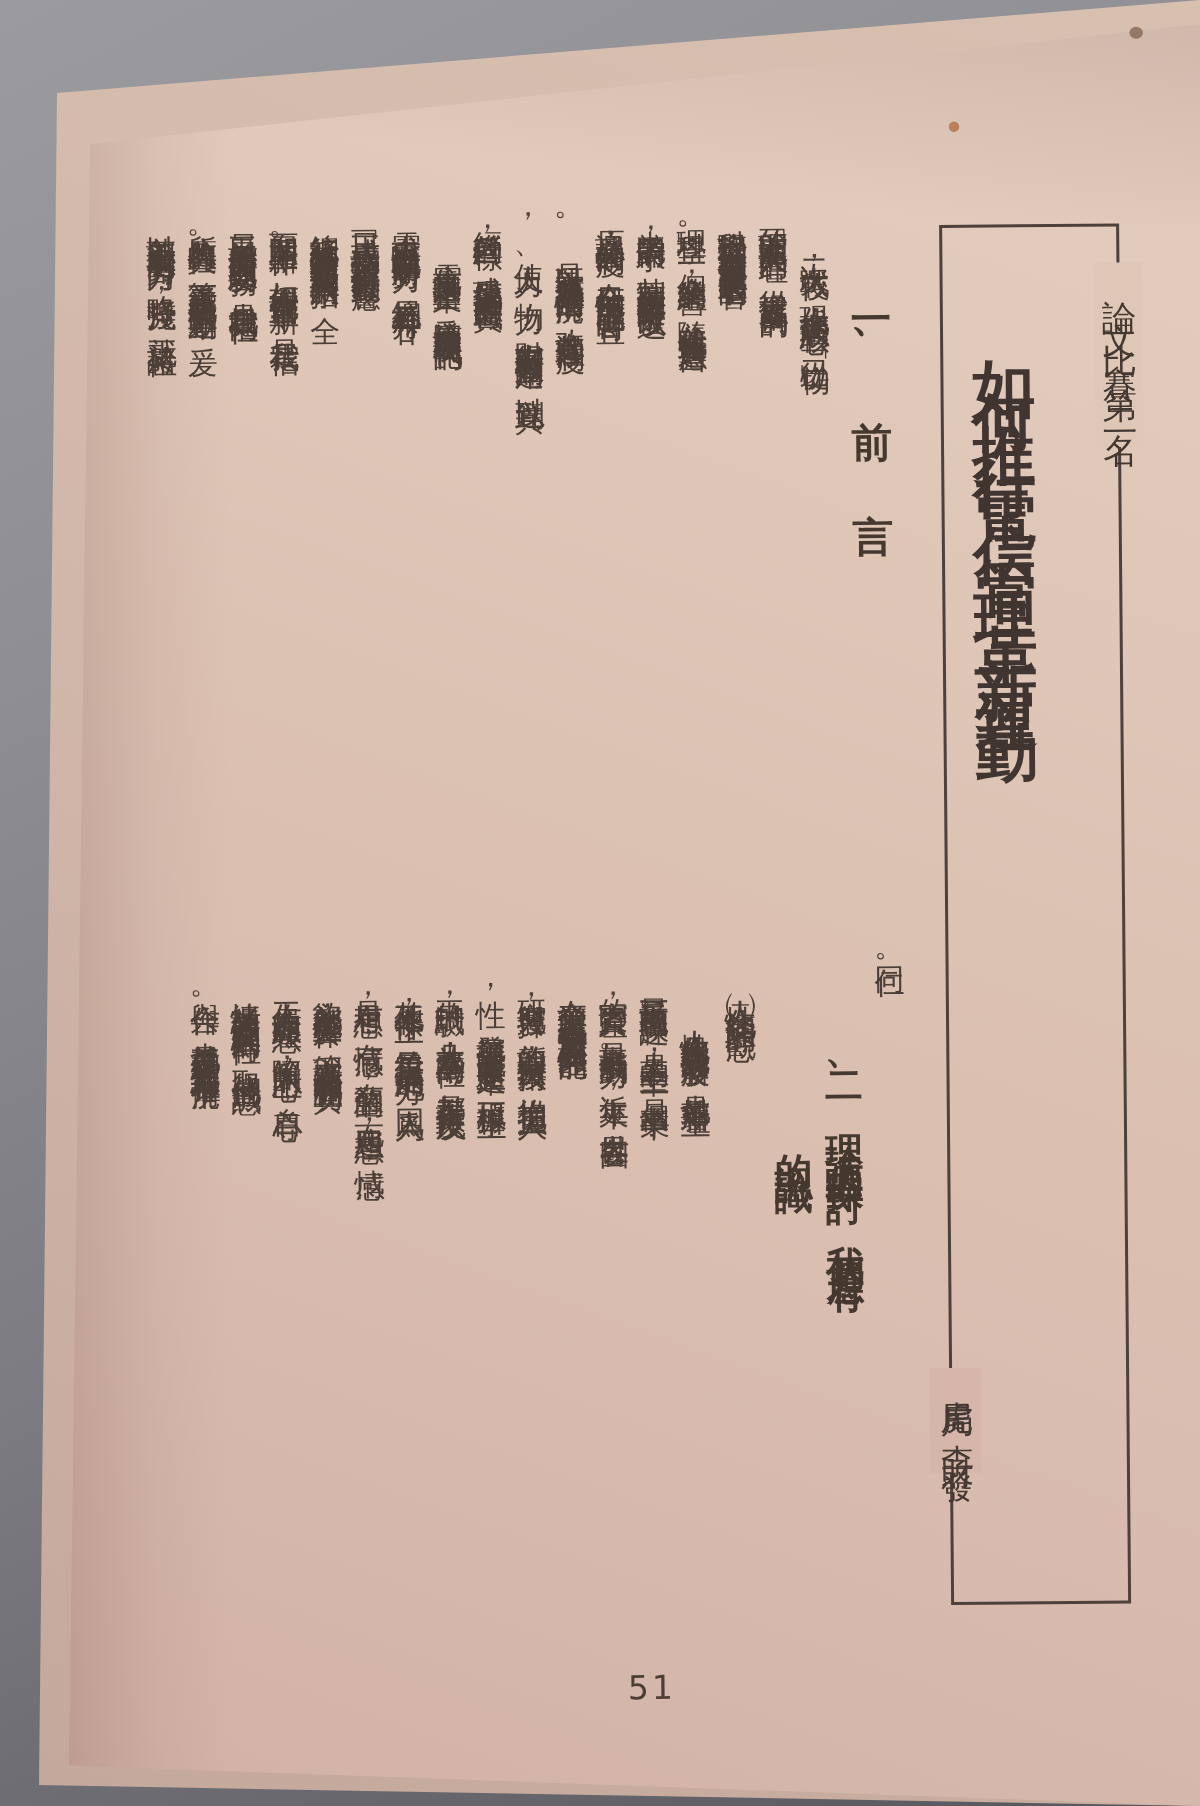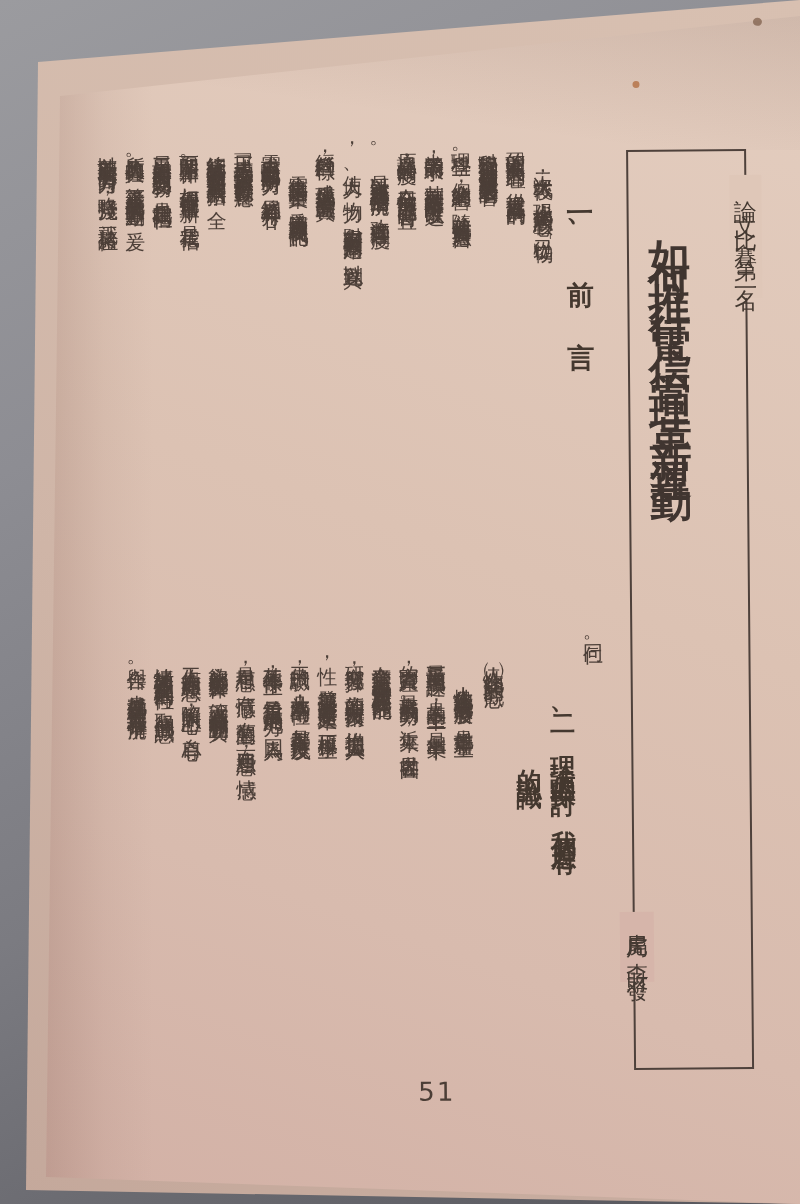--- a/index.html
+++ b/index.html
@@ -50,21 +50,21 @@
     font-weight:bold;color:#44382f;}
   .cols{padding-top:12px;}
   .cols p{margin:0;font-size:20px;letter-spacing:1.6px;line-height:27.2px;}
   .lead{font-size:20px;letter-spacing:2px;line-height:30px;padding-top:4px;}
   .h2{font-size:25px;letter-spacing:7px;line-height:34px;padding-top:72px;
     font-weight:bold;color:#44382f;}
   .h2 .l2{text-indent:52px;}
   .h3{font-size:21px;letter-spacing:3px;line-height:34px;padding-top:22px;}
   .band-lower .cols{padding-top:24px;}
   
-  .page-number{position:absolute;left:414px;top:1077px;font-size:26px;
+  .page-number{position:absolute;left:414px;top:1114px;font-size:22px;
     letter-spacing:2px;color:#4b3e36;}
   .speck-a{position:absolute;left:637px;top:83px;width:7px;height:7px;border-radius:50%;
     background:#b06a3c;opacity:.75;}
   .speck-b{position:absolute;left:758px;top:21px;width:9px;height:8px;border-radius:50%;
     background:#6b4a33;opacity:.6;}
 </style>
 </head>
 <body>
 
 <div class="scene">

